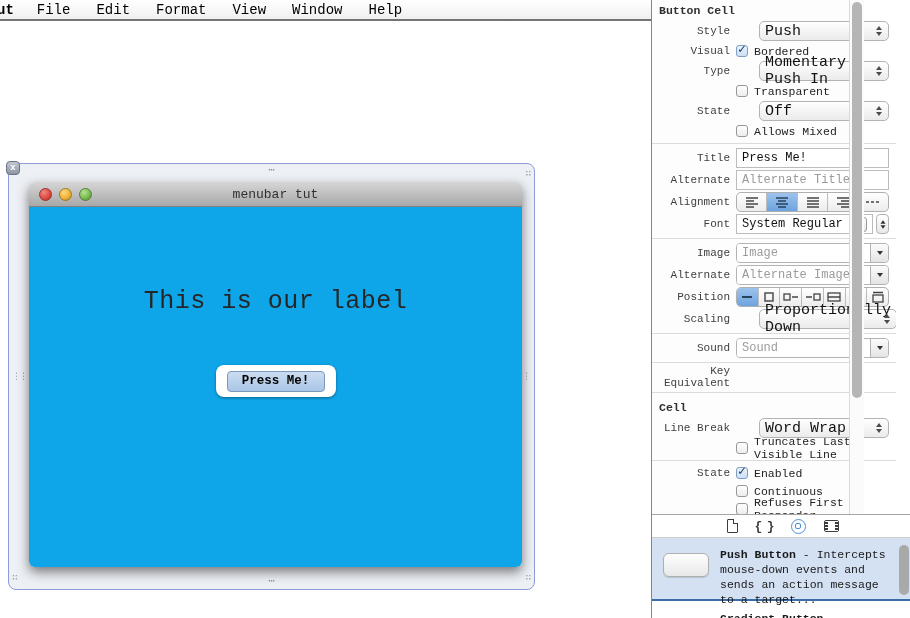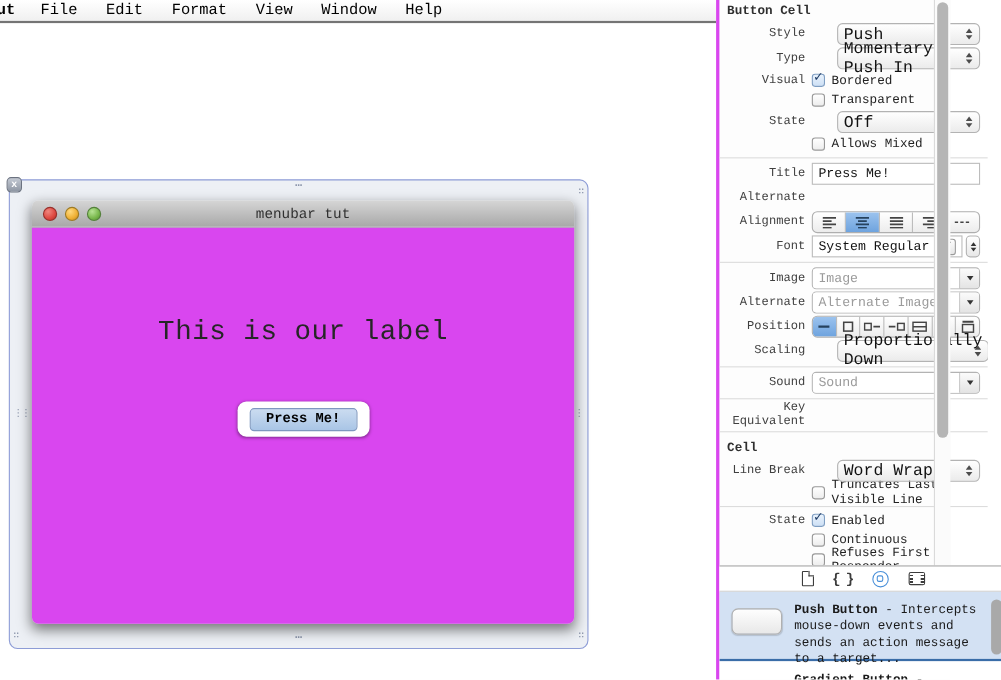--- a/index.html
+++ b/index.html
@@ -31,33 +31,33 @@
   .xwindow { position:absolute; left:20px; top:18px; width:493px; height:385px;
     border-radius:6px; box-shadow:0 5px 12px rgba(0,0,0,.5); }
   .titlebar { height:25px; border-radius:6px 6px 0 0;
     background:linear-gradient(#d6d6d6,#a8a8a8); border-bottom:1px solid #828282;
     display:flex; align-items:center; position:relative; }
   .tl { width:13px; height:13px; border-radius:50%; margin-left:7px; }
   .tl.red    { background:radial-gradient(circle at 35% 30%, #f0867e, #dd4840 60%, #a8322c); border:1px solid #98302b; margin-left:10px; }
   .tl.yellow { background:radial-gradient(circle at 35% 30%, #ffd97e, #eeaf33 60%, #b67e1e); border:1px solid #9d7a24; }
   .tl.green  { background:radial-gradient(circle at 35% 30%, #b6e394, #77b64a 60%, #4f8a33); border:1px solid #53803a; }
   .wtitle { position:absolute; left:0; right:0; text-align:center; font-size:13px; color:#303030; }
-  .wcontent { height:360px; background:#d946ef; border-radius:0 0 6px 6px; position:relative; }
+  .wcontent { height:360px; background:#0ea5e9; border-radius:0 0 6px 6px; position:relative; }
   .biglabel { position:absolute; top:80px; left:0; right:0; text-align:center;
     font-size:25px; font-weight:300; color:#262626; letter-spacing:.5px; }
   .btn-ring { position:absolute; top:158px; left:50%; transform:translateX(-50%);
     width:120px; height:32px; background:#fff; border-radius:8px;
     box-shadow:0 1px 3px rgba(0,0,0,.4); display:flex; align-items:center; justify-content:center; }
   .pressme { width:98px; height:21px; border-radius:4px; border:1px solid #7e98bf;
     background:linear-gradient(#cbdcf0,#a9c5e6); font-size:12.5px; font-weight:bold; color:#000;
     display:flex; align-items:center; justify-content:center; }
 
   
   .inspector { position:absolute; left:651px; top:0; width:213px; height:618px;
-    background:#fdfdfd; border-left:3px solid #d946ef; font-size:11px; color:#3a3a3a; }
+    background:#fdfdfd; border-left:1px solid #d946ef; font-size:11px; color:#3a3a3a; }
   .insp-scroll { position:absolute; left:0; top:0; width:244px; height:514px; overflow:hidden; }
   .sec-header { font-weight:bold; font-size:11.5px; color:#2f2f2f; padding:4px 0 3px 7px; }
   .irow { display:flex; align-items:center; height:22px; padding-right:7px; }
   .irow.short { height:18px; }
   .ilabel { flex:0 0 84px; text-align:right; padding-right:6px; color:#404040; }
   .ctrl { flex:1; display:flex; align-items:center; }
   .sep { border-top:1px solid #dcdcdc; margin:3px 0; }
   .sep.big { margin:4px 0; }
 
   .popup { flex:1; height:20px; border:1px solid #b3b3b3; border-radius:5px;
@@ -179,40 +179,40 @@
             <div class="popup">
           <span>Push</span>
           <span class="arrows">
                 <i class="arr-up"></i>
                 <i class="arr-dn"></i>
               </span>
         </div>
           </div>
       </div>
 
+      <div class="irow short">
+        <span class="ilabel">Visual</span>
+        <div class="ctrl">
+          <span class="checkbox checked"></span>
+          <span class="cklabel">Bordered</span>
+        </div>
+      </div>
+
       <div class="irow">
         <span class="ilabel">Type</span>
         <div class="ctrl">
             <div class="popup">
           <span>Momentary Push In</span>
           <span class="arrows">
                 <i class="arr-up"></i>
                 <i class="arr-dn"></i>
               </span>
         </div>
           </div>
       </div>
-
-      <div class="irow short">
-        <span class="ilabel">Visual</span>
-        <div class="ctrl">
-          <span class="checkbox checked"></span>
-          <span class="cklabel">Bordered</span>
-        </div>
-      </div>
       <div class="irow short">
         <span class="ilabel"></span>
         <div class="ctrl">
           <span class="checkbox"></span>
           <span class="cklabel">Transparent</span>
         </div>
       </div>
 
       <div class="irow">
         <span class="ilabel">State</span>
@@ -239,20 +239,25 @@
       <div class="irow">
         <span class="ilabel">Title</span>
         <div class="ctrl">
             <div class="tfield">
           <span>Press Me!</span>
         </div>
           </div>
       </div>
       <div class="irow">
         <span class="ilabel">Alternate</span>
+        <div class="ctrl">
+            <div class="tfield">
+          <span class="ph">Alternate Title</span>
+        </div>
+          </div>
       </div>
 
       <div class="irow">
         <span class="ilabel">Alignment</span>
         <div class="ctrl">
             <div class="seg">
           <span class="s">
             <svg width="14" height="12">
                   <g stroke="#444" stroke-width="1.5">
                     <line x1="1" y1="2" x2="13" y2="2"></line>

